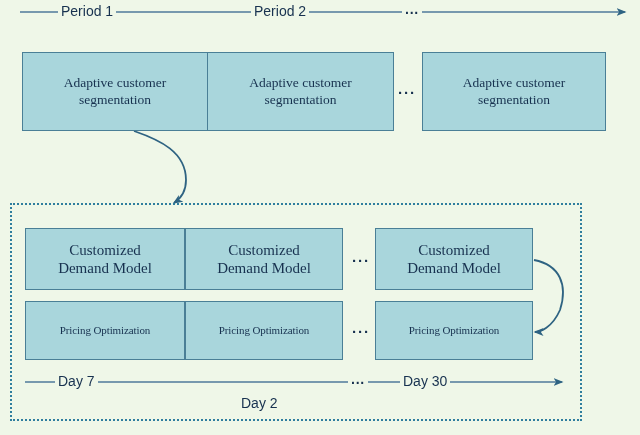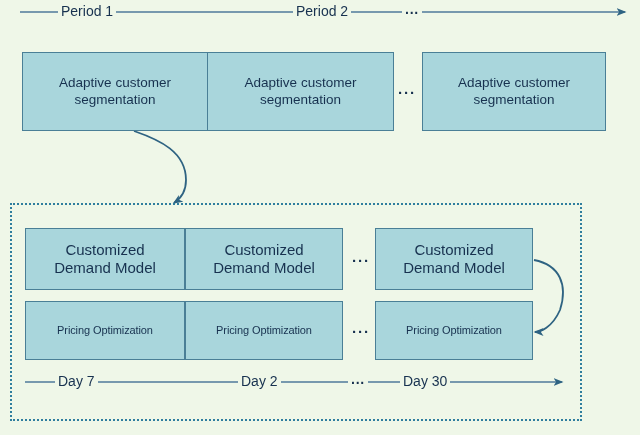--- a/index.html
+++ b/index.html
@@ -16,20 +16,21 @@
   .node{
     position:absolute;
     background:#a9d6dc;
     border:1px solid #4a7f96;
     box-sizing:border-box;
     display:flex;align-items:center;justify-content:center;
     text-align:center;
     color:#17314f;
     line-height:1.22;
     white-space:pre-line;
+    font-family:Liberation Serif, serif;
   }
   .node.seg{font-size:13.5px;}
   .node.cdm{font-size:15px;}
   .node.po{font-size:11px;letter-spacing:-0.1px;}
 
   .ellipsis{
     position:absolute;
     color:#17314f;
     font-size:15px;
     font-weight:bold;
@@ -73,21 +74,21 @@
     <path d="M 134,131 C 160,140 186,152 186,180 C 186,192 180,199 174,203" fill="none" stroke="#2e6382" stroke-width="1.8" marker-end="url(#arrowEnd2)"></path>
 
     <path d="M 534,260 C 560,265 568,285 560,310 C 552,328 540,332 535,332" fill="none" stroke="#2e6382" stroke-width="1.8" marker-end="url(#arrowEnd2)"></path>
 
     <line x1="25" y1="382" x2="562" y2="382" stroke="#4f7a9b" stroke-width="1.4" marker-end="url(#arrowEnd2)"></line>
   </svg>
 
   <div class="dotted-box" style="left:10px;top:203px;width:572px;height:218px;"></div>
 
   <div class="axis-label" style="left:58px;top:4px;">Period 1</div>
-  <div class="axis-label" style="left:251px;top:4px;margin-left:42px;">Period 2</div>
+  <div class="axis-label" style="left:251px;top:4px;">Period 2</div>
   <div class="axis-label" style="left:402px;top:6px;font-weight:bold;font-size:14px;">···</div>
 
   <div class="node seg" style="left:22px;top:52px;width:186px;height:79px;">Adaptive customer
 segmentation</div>
   <div class="node seg" style="left:207px;top:52px;width:187px;height:79px;">Adaptive customer
 segmentation</div>
   <div class="ellipsis" style="left:398px;top:85px;">···</div>
   <div class="node seg" style="left:422px;top:52px;width:184px;height:79px;">Adaptive customer
 segmentation</div>
 
@@ -98,17 +99,17 @@
   <div class="ellipsis" style="left:352px;top:253px;">···</div>
   <div class="node cdm" style="left:375px;top:228px;width:158px;height:62px;">Customized
 Demand Model</div>
 
   <div class="node po" style="left:25px;top:301px;width:160px;height:59px;">Pricing Optimization</div>
   <div class="node po" style="left:185px;top:301px;width:158px;height:59px;">Pricing Optimization</div>
   <div class="ellipsis" style="left:352px;top:324px;">···</div>
   <div class="node po" style="left:375px;top:301px;width:158px;height:59px;">Pricing Optimization</div>
 
   <div class="axis-label" style="left:55px;top:374px;">Day 7</div>
-  <div class="axis-label" style="left:238px;top:374px;">Day 2</div>
+  <div class="axis-label" style="left:238px;top:396px;">Day 2</div>
   <div class="axis-label" style="left:348px;top:376px;font-weight:bold;font-size:14px;">···</div>
   <div class="axis-label" style="left:400px;top:374px;">Day 30</div>
 
 </div>
 
 </body></html>

